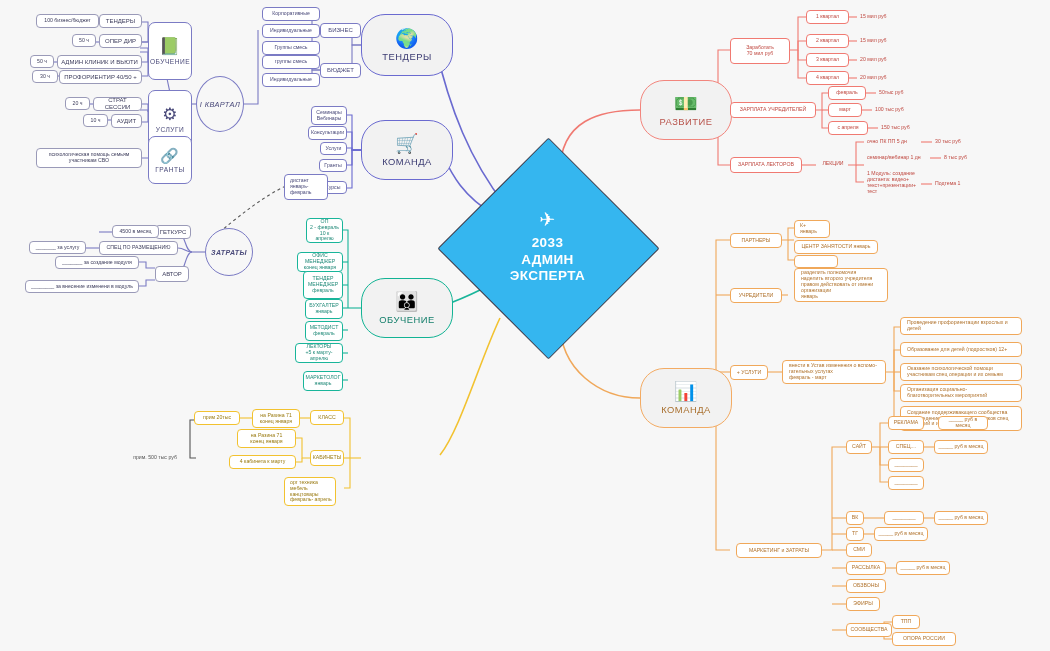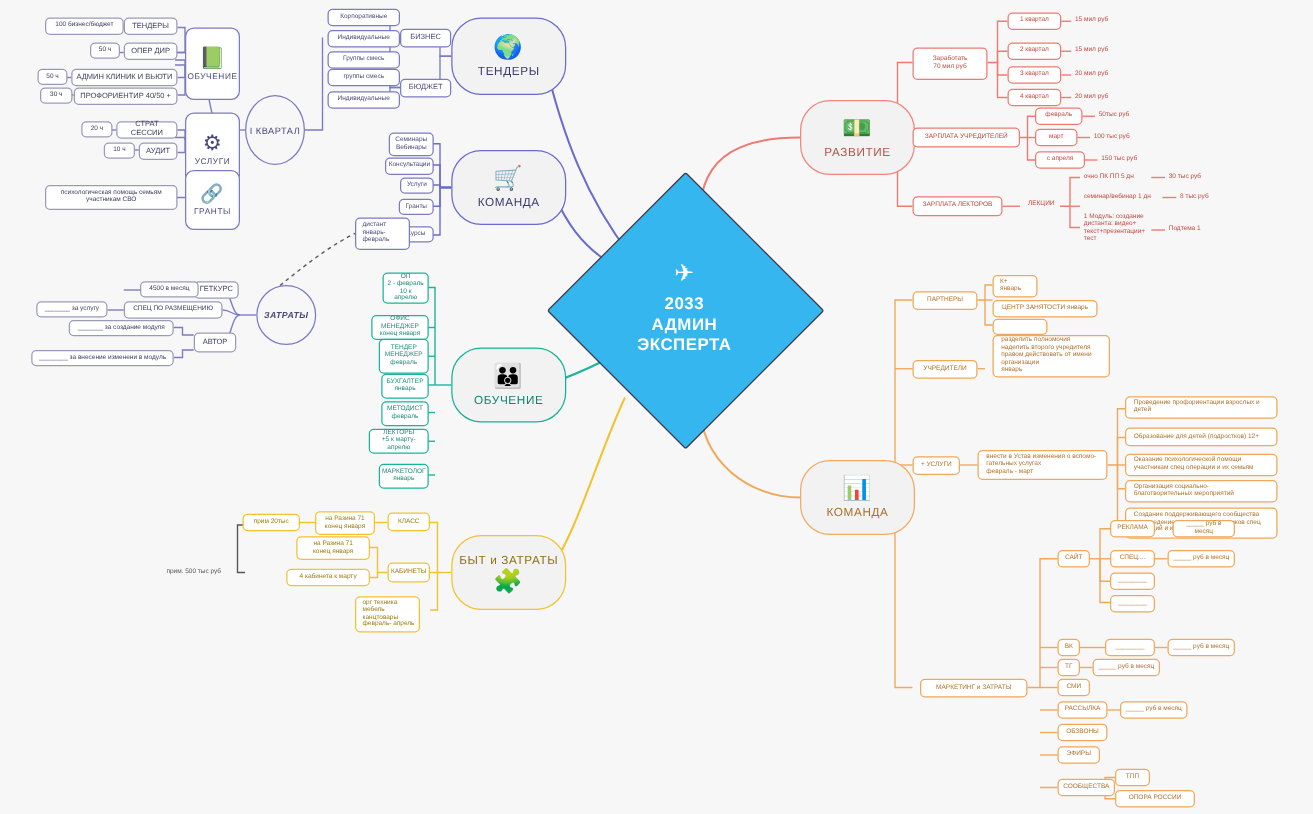--- a/index.html
+++ b/index.html
@@ -219,34 +219,30 @@
   <div>ТЕНДЕРЫ</div>
 </div>
 <div class="hub blue" style="left:361px;top:120px;width:92px;height:60px;">
   <div class="hicon">🛒</div>
   <div>КОМАНДА</div>
 </div>
 <div class="hub teal" style="left:361px;top:278px;width:92px;height:60px;">
   <div class="hicon">👪</div>
   <div>ОБУЧЕНИЕ</div>
 </div>
-<div class="hub yellow" style="left:361px;top:428px;width:92px;height:60px;">
-  <div style="margin-bottom:3px;">БЫТ и ЗАТРАТЫ</div>
-  <div class="hicon" style="margin:0;">🧩</div>
-</div>
 <div class="hub red" style="left:640px;top:80px;width:92px;height:60px;">
   <div class="hicon">💵</div>
   <div>РАЗВИТИЕ</div>
 </div>
 <div class="hub orange" style="left:640px;top:368px;width:92px;height:60px;">
   <div class="hicon">📊</div>
   <div>КОМАНДА</div>
 </div>
 
-<div class="circ" style="left:196px;top:76px;width:48px;height:56px;">
+<div class="circ" style="left:196px;top:76px;width:48px;height:56px;font-style:italic;">
   <span>I КВАРТАЛ</span>
 </div>
 <div class="circ italic" style="left:205px;top:228px;width:48px;height:48px;">
   <span>ЗАТРАТЫ</span>
 </div>
 
 <div class="hub" style="left:148px;top:22px;width:44px;height:58px;border-radius:7px;border-width:1.3px;border-color:#7b7bc4;color:#4a4a7a;font-size:6.6px;background:#fff;">
   <div class="hicon" style="font-size:17px;">📗</div>
   <div>ОБУЧЕНИЕ</div>
 </div>

